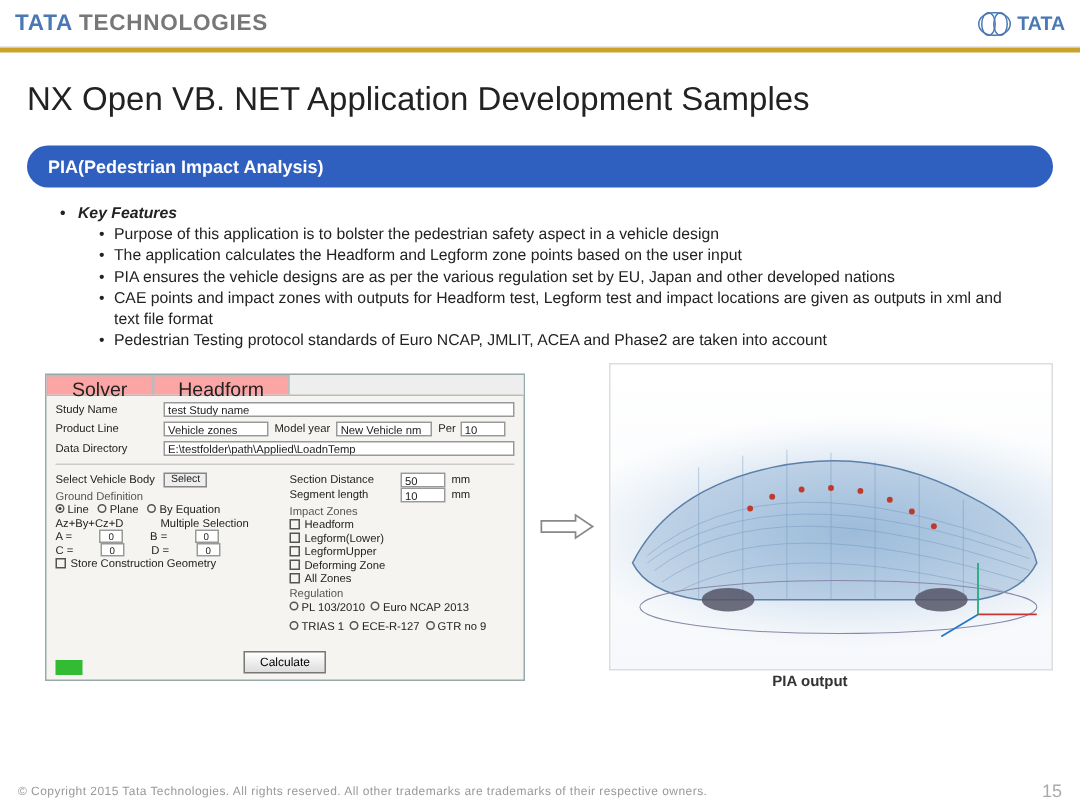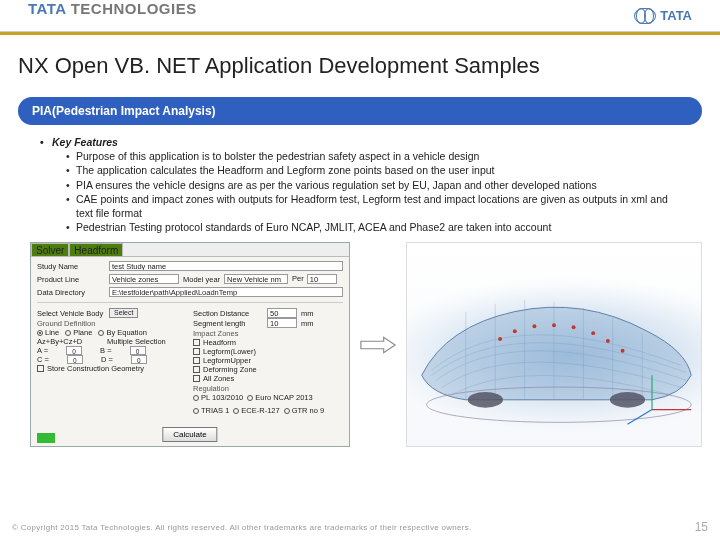--- a/index.html
+++ b/index.html
@@ -2,21 +2,21 @@
 <html><head>
 <meta charset="utf-8">
 <style>
   * { box-sizing: border-box; margin: 0; padding: 0; }
   body {
     width: 720px; height: 540px;
     font-family: Arial, Helvetica, sans-serif;
     background: #fff; color: #333; overflow: hidden; position: relative;
   }
   
-  .topbar { height: 32px; display:flex; justify-content:space-between; padding:0 28px; border-bottom:1px solid #ccc; }
+  .topbar { height: 32px; display:flex; align-items:center; justify-content:space-between; padding:0 10px; border-bottom:1px solid #ccc; }
   .brand { display:flex; align-items:baseline; gap:4px; }
   .brand-tata { color:#4a78b5; font-weight:bold; font-size:15px; letter-spacing:0.5px; }
   .brand-tech { color:#777; font-weight:bold; font-size:15px; letter-spacing:0.5px; }
   .tata-mark { display:flex; align-items:center; gap:4px; }
   .tata-mark-glyph { width:22px; height:16px; border:1.5px solid #4a78b5; border-radius:10px/8px; position:relative; }
   .tata-mark-glyph::before,.tata-mark-glyph::after{
     content:""; position:absolute; width:8px; height:14px; border:1.5px solid #4a78b5; border-radius:50%;
     top:-1px;
   }
   .tata-mark-glyph::before{ left:1px; }
@@ -44,21 +44,21 @@
     width:320px; height:205px; border:1px solid #9aa; background:#f5f4f0; font-size:7.5px; color:#222;
     display:flex; flex-direction:column; position:relative;
   }
   .titlebar {
     height:16px; background:linear-gradient(#fff,#dfe9f5); display:flex; align-items:center; gap:4px; padding:0 4px; border-bottom:1px solid #bbb;
   }
   .titlebar .ico { width:10px; height:10px; background:#8c5; border-radius:2px; }
   .titlebar .ttl { flex:1; }
   .titlebar .x { width:14px; height:12px; background:#d44; color:#fff; text-align:center; line-height:12px; font-size:8px; border-radius:2px; }
   .tabstrip { height:14px; display:flex; gap:0; background:#eee; border-bottom:1px solid #bbb; }
-  .tabstrip .tab { padding:1px 4px; border:1px solid #bbb; border-bottom:none; background:#4d7c0f; font-size:10px; }
+  .tabstrip .tab { padding:1px 16px; border:1px solid #bbb; border-bottom:none; background:#fca5a5; font-size:13px; }
   .winbody { flex:1; padding:4px 6px; display:flex; flex-direction:column; gap:3px; }
   .row { display:flex; align-items:center; gap:4px; }
   .lbl { width:68px; }
   .inp { flex:1; height:10px; border:1px solid #999; background:#fff; padding:0 2px; line-height:10px; overflow:hidden; }
   .inp.sm { flex:0 0 30px; }
   .btn-sm { height:10px; padding:0 4px; border:1px solid #888; background:#eee; line-height:8px; font-size:7px; }
   .sep { height:1px; background:#ccc; margin:2px 0; }
   .cols { display:flex; gap:6px; }
   .colL { flex:1; }
   .colR { flex:1; }
@@ -303,19 +303,22 @@
 
         <ellipse cx="155" cy="165" rx="135" ry="18" fill="none" stroke="#88a" stroke-width="0.7"></ellipse>
 
         <g stroke-width="1.2">
           <line x1="250" y1="170" x2="290" y2="170" stroke="#c33"></line>
           <line x1="250" y1="170" x2="250" y2="135" stroke="#2a7"></line>
           <line x1="250" y1="170" x2="225" y2="185" stroke="#27c"></line>
         </g>
       </svg>
     </div>
+    <div class="caption-wrap">
+      <div class="caption">PIA output</div>
+    </div>
   </div>
 </div>
 
 <div class="footer">
   <span class="copy">© Copyright 2015 Tata Technologies. All rights reserved. All other trademarks are trademarks of their respective owners.</span>
   <span class="pageno">15</span>
 </div>
 
 </body></html>

